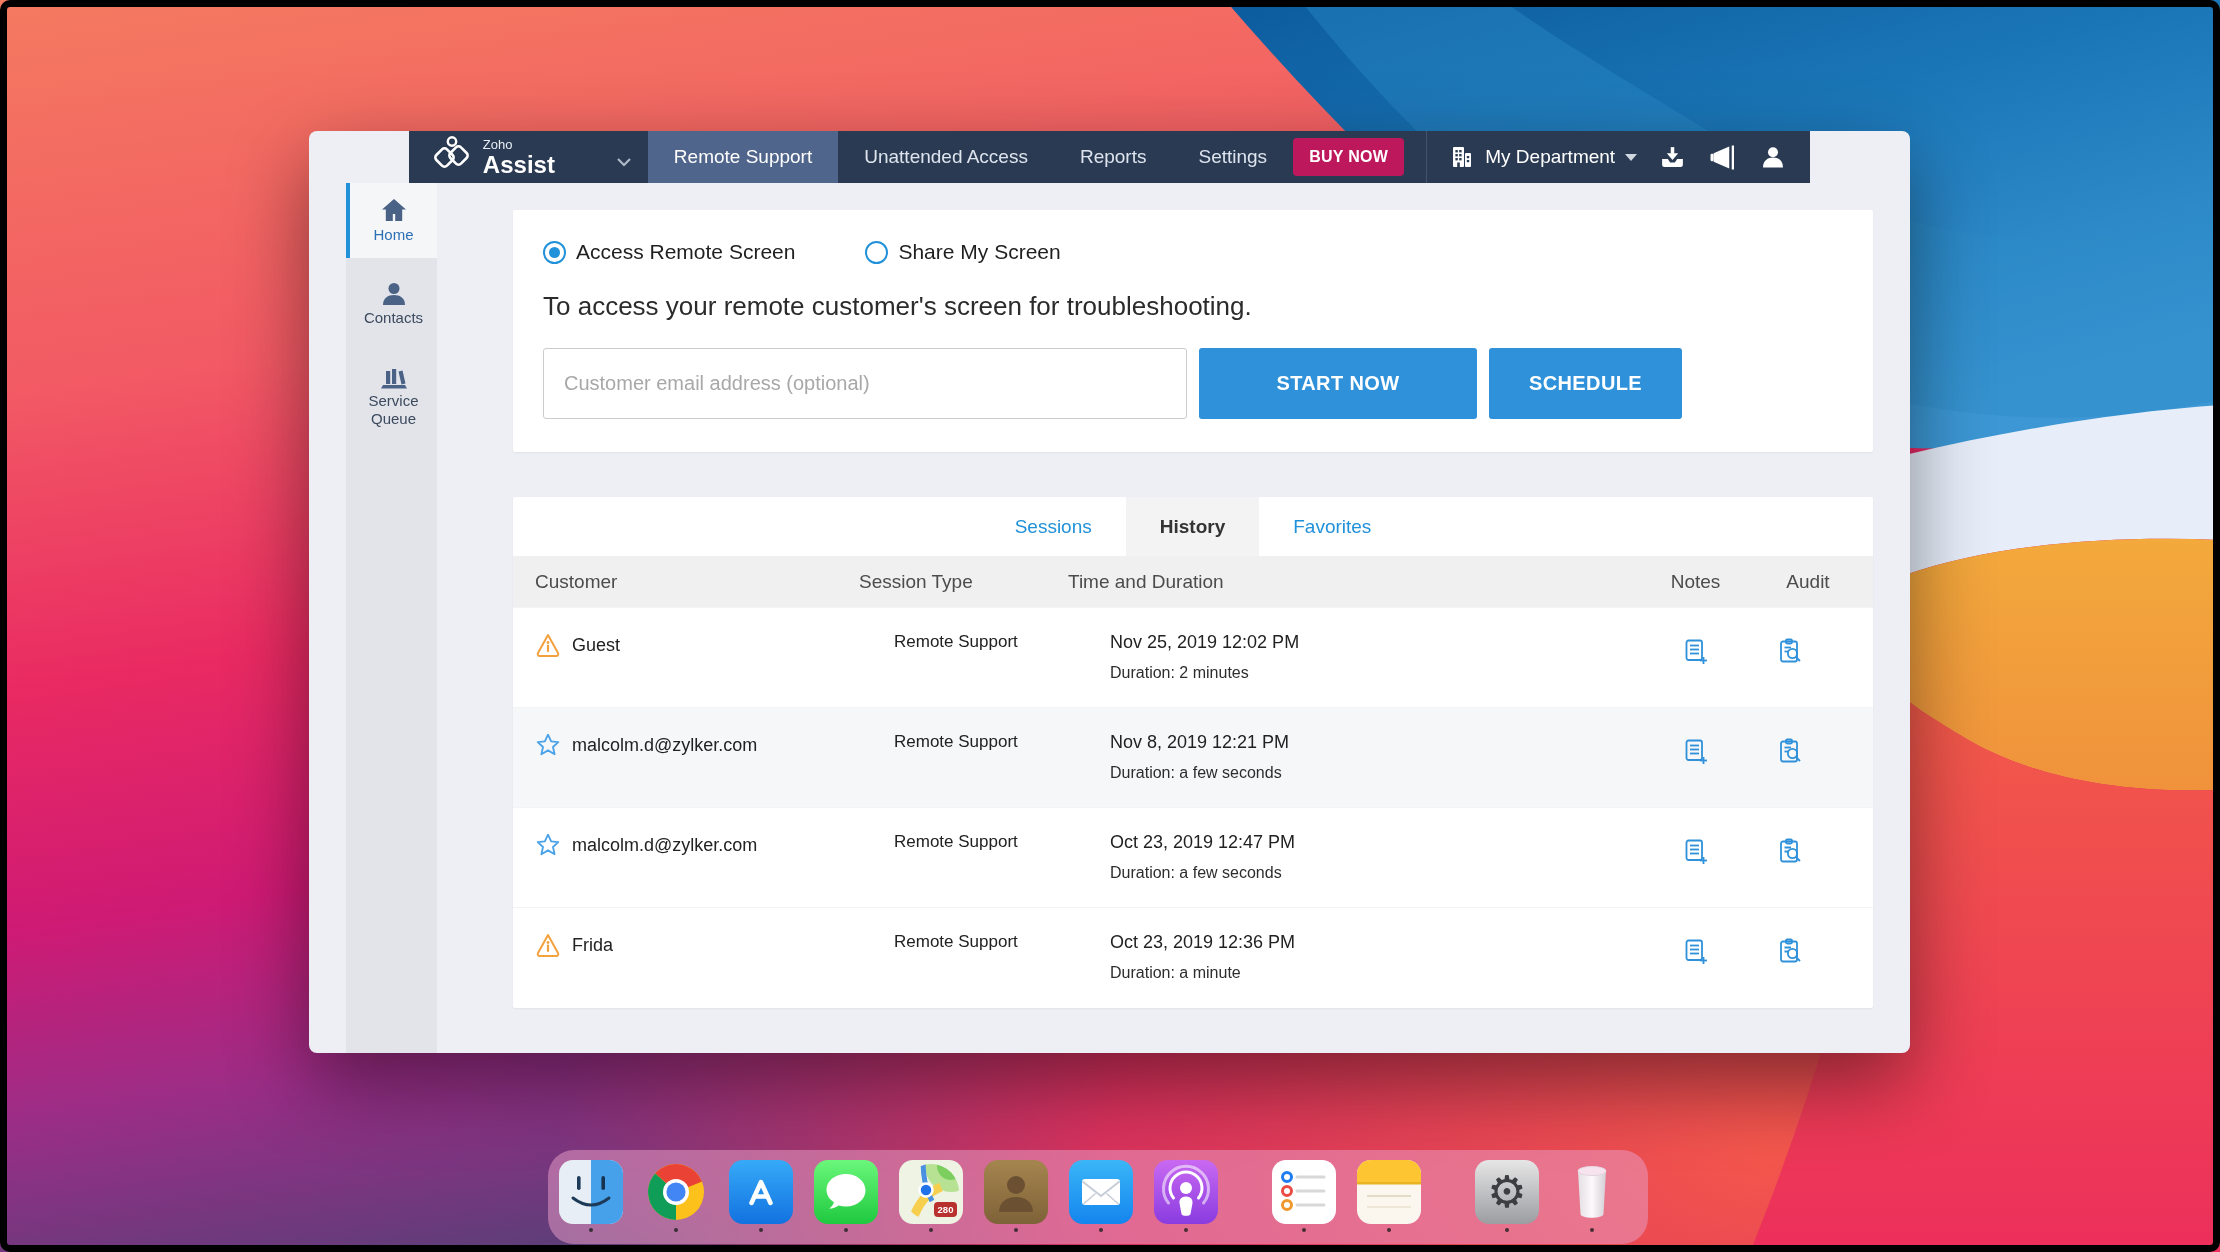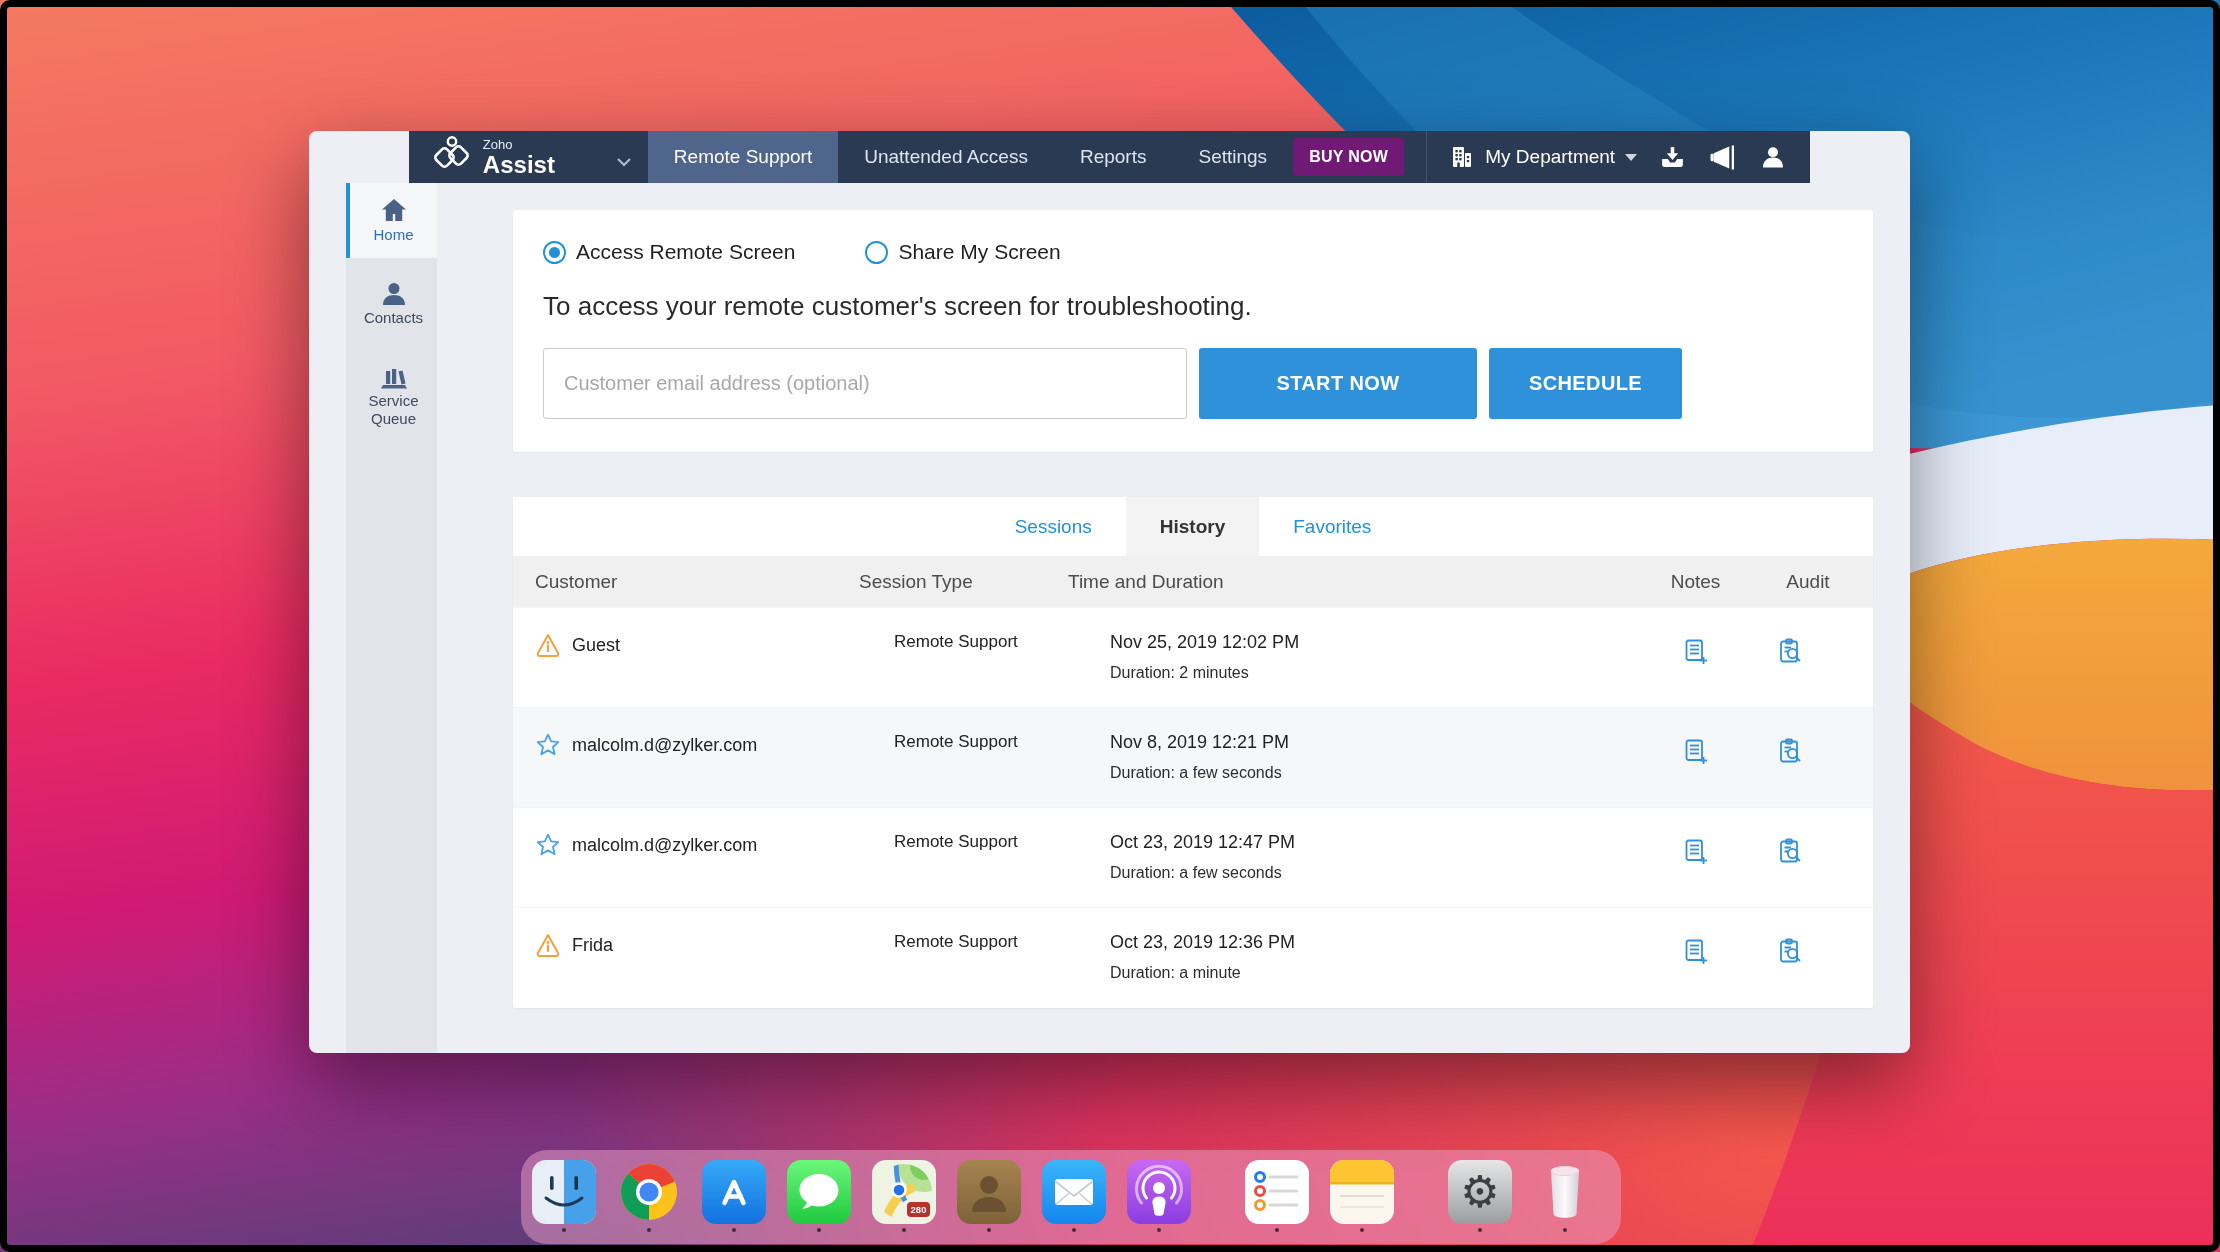--- a/index.html
+++ b/index.html
@@ -14,21 +14,21 @@
   .nav{flex:0 0 52px;background:#2a3a52;display:flex;align-items:stretch;color:#fff;}
   .brand{width:239px;display:flex;align-items:center;padding-left:22px;box-sizing:border-box;position:relative;cursor:pointer;}
   .brand-text{margin-left:10px;line-height:1;}
   .brand-zoho{display:block;font-size:13px;color:#e8edf4;margin-bottom:2px;}
   .brand-assist{display:block;font-size:24px;font-weight:bold;color:#fff;}
   .brand-caret{position:absolute;right:16px;top:22px;}
   .nav-tabs{display:flex;align-items:stretch;}
   .nav-tab{display:flex;align-items:center;padding:0 26px;font-size:19px;color:#dde4ee;cursor:pointer;}
   .nav-tab.active{background:#50658b;color:#fff;}
   .nav-right{margin-left:auto;display:flex;align-items:center;padding-right:24px;gap:22px;}
-  .buy-now{background:#701a75;color:#fff;font-size:16px;font-weight:bold;border:none;border-radius:4px;
+  .buy-now{background:#be185d;color:#fff;font-size:16px;font-weight:bold;border:none;border-radius:4px;
            padding:10px 16px;letter-spacing:.3px;cursor:pointer;font-family:inherit;}
   .nav-divider{width:1px;align-self:stretch;background:#44546f;}
   .dept{display:flex;align-items:center;gap:10px;font-size:19px;cursor:pointer;}
   .caret-down{width:0;height:0;border-left:6px solid transparent;border-right:6px solid transparent;border-top:7px solid #cfd6e0;}
   .nav-icon{display:flex;align-items:center;cursor:pointer;}
 
   .window-body{flex:1;display:flex;min-height:0;}
   .sidebar{width:91px;background:#e2e4ea;display:flex;flex-direction:column;}
   .side-item{display:flex;flex-direction:column;align-items:center;gap:2px;padding:13px 2px;margin-bottom:8px;
              font-size:15px;color:#3c4a5d;text-align:center;cursor:pointer;border-left:4px solid transparent;box-sizing:border-box;line-height:1.25;}
@@ -65,21 +65,21 @@
   .trow.alt{background:#f6f7f9;}
   .c-customer{padding:24px 0 0 22px;display:flex;gap:11px;align-items:center;align-self:start;font-size:18px;color:#222;}
   .c-type{padding:24px 0 0 54px;font-size:17px;color:#222;align-self:start;}
   .c-time{padding:24px 0 0 52px;align-self:start;}
   .t-date{font-size:18px;color:#222;margin-bottom:11px;}
   .t-dur{font-size:16px;color:#2d2d2d;}
   .c-note,.c-audit{display:flex;justify-content:center;padding-top:30px;align-self:start;cursor:pointer;}
   .c-audit{padding-right:35px;}
 
   
-  .dock{position:absolute;left:521px;top:1150px;width:1100px;height:94px;background:rgba(232,157,197,.52);
+  .dock{position:absolute;left:548px;top:1150px;width:1100px;height:94px;background:rgba(232,157,197,.52);
         border-radius:26px;z-index:20;display:flex;align-items:flex-start;padding:10px 0 0 11px;box-sizing:border-box;}
   .dock-item{width:64px;margin-right:21px;display:flex;flex-direction:column;align-items:center;cursor:pointer;}
   .dock-item .ic{width:64px;height:64px;display:block;}
   .dock-item .dot{width:4px;height:4px;border-radius:50%;background:#1d1d1d;opacity:.8;margin-top:4px;}
   .dock-gap{margin-left:33px;}
 </style>
 </head>
 <body>
 
 <div class="screen">

